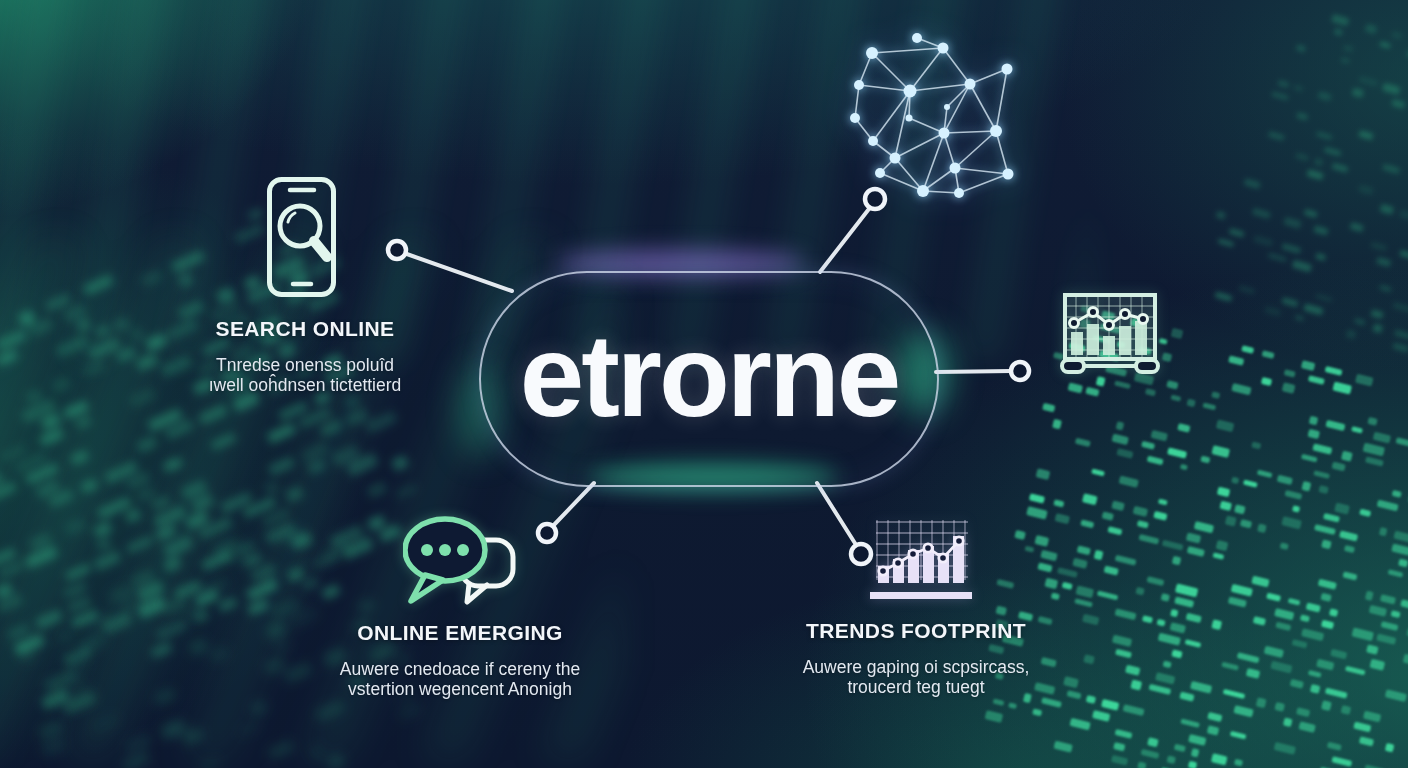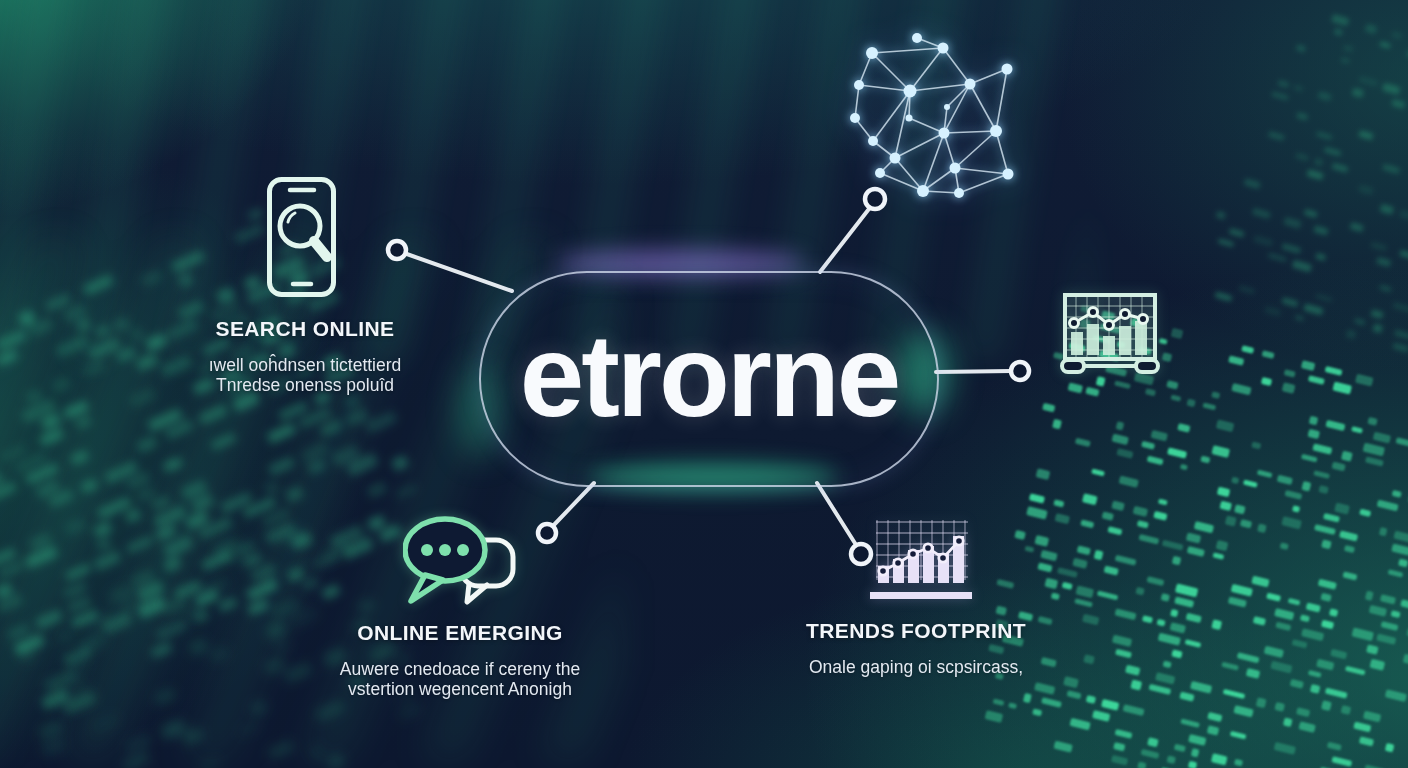--- a/index.html
+++ b/index.html
@@ -795,34 +795,35 @@
     <rect x="2" y="76" width="102" height="7" fill="#e7e1f7"></rect>
   </svg>
 
   <div class="pill">
     <div class="brand">etrorne</div>
   </div>
 
   <div class="topic t-search">
     <h2>SEARCH ONLINE</h2>
     <div class="sub">
+      <div>Tnredse onenss poluîd</div>
       <div>ıwell ooĥdnsen tictettierd</div>
-      <div>Tnredse onenss poluîd</div>
     </div>
   </div>
 
 
   <div class="topic t-discourse">
     <h2>ONLINE EMERGING</h2>
     <div class="sub">
       <div>Auwere cnedoace if cereny the</div>
       <div>vstertion wegencent Anonigh</div>
     </div>
   </div>
 
   <div class="topic t-footprint">
     <h2>TRENDS FOOTPRINT</h2>
     <div class="sub">
-      <div>Onale gaping oi scpsircass,</div>
+      <div>Auwere gaping oi scpsircass,</div>
+      <div>troucerd teg tuegt</div>
     </div>
   </div>
 
 </div>
 
 </body></html>

